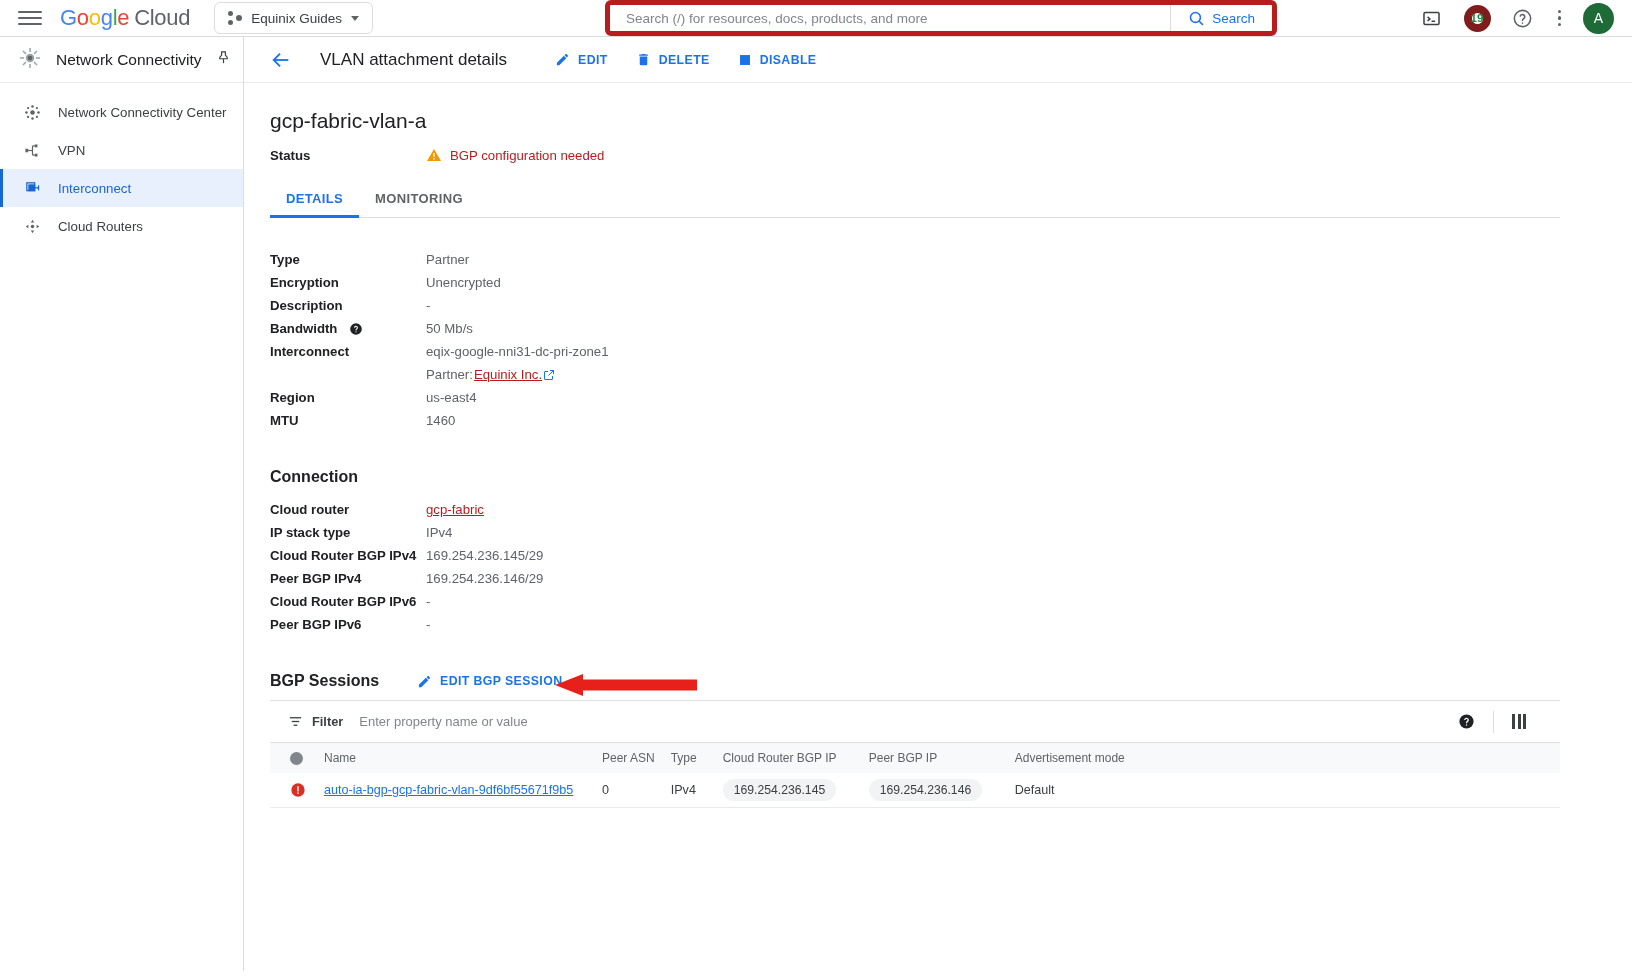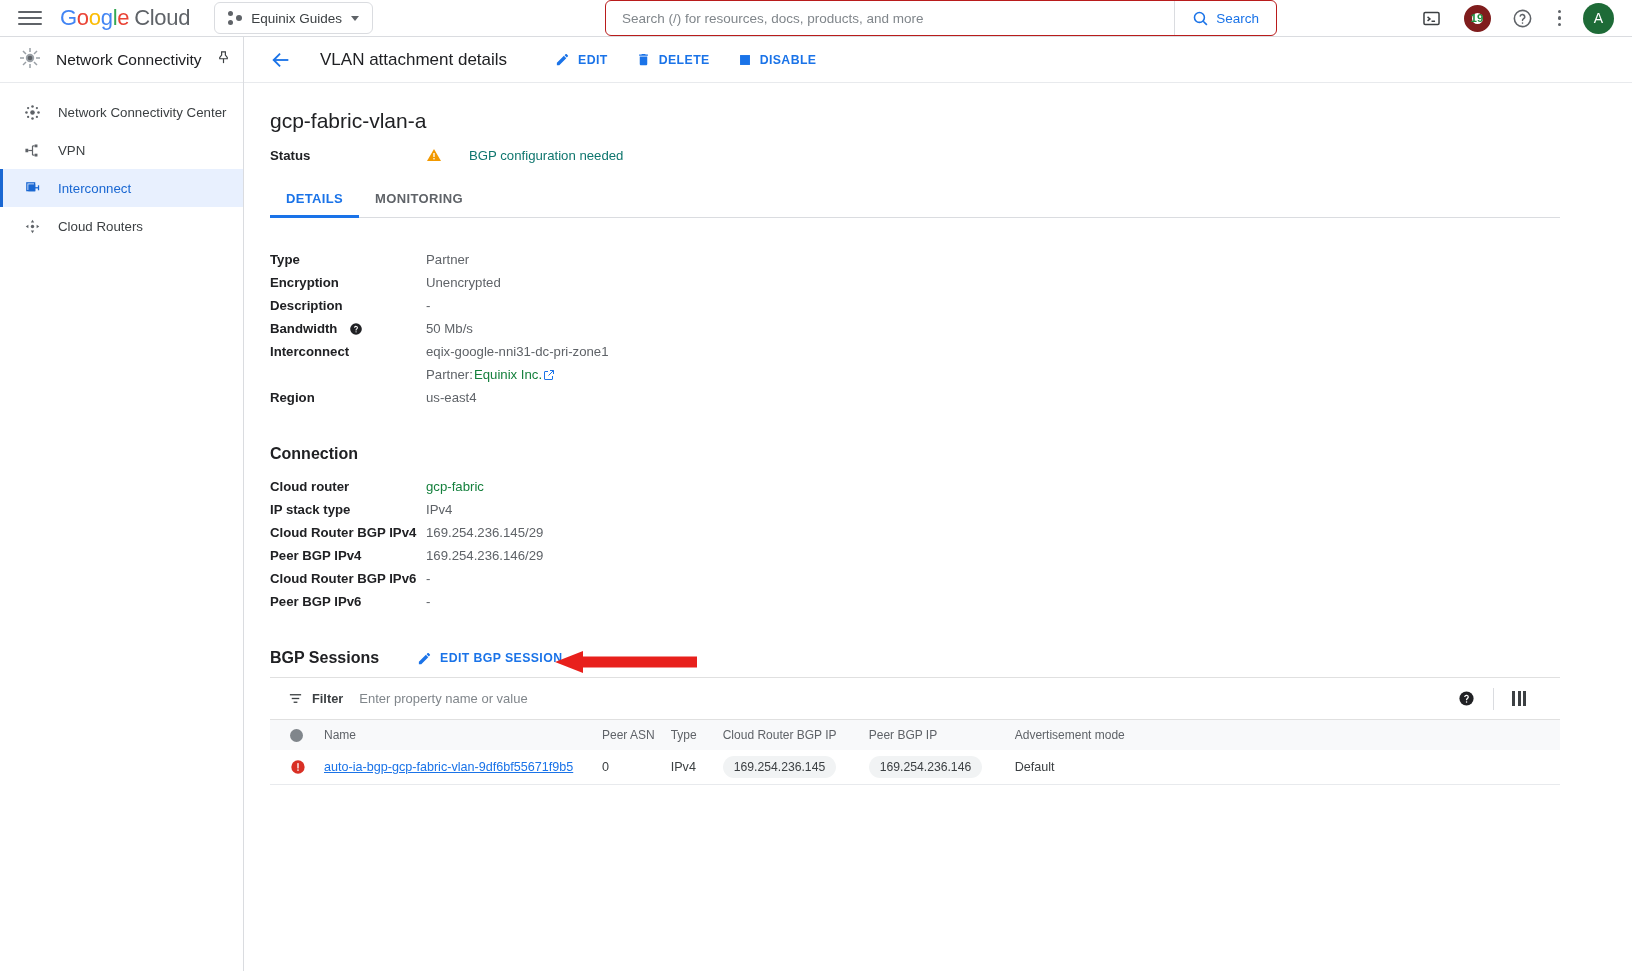--- a/index.html
+++ b/index.html
@@ -48,21 +48,21 @@
   .proj-dots i { position:absolute; background:#5f6368; border-radius:50%; display:block; }
   .proj-dots i:nth-child(1){ width:5px;height:5px; left:0; top:0;}
   .proj-dots i:nth-child(2){ width:5px;height:5px; left:0; top:9px;}
   .proj-dots i:nth-child(3){ width:6px;height:6px; left:8px; top:4px;}
   .caret { width:0;height:0;border-left:4.5px solid transparent;border-right:4.5px solid transparent;border-top:5px solid #5f6368; }
 
   .search-wrap {
     margin-left: 232px;
     display:flex; align-items:center;
     height: 36px;
-    border: 1px solid #b91c1c;
+    border: 5px solid #b91c1c;
     border-radius: 6px;
     width: 672px;
     background: #fff;
   }
   .search-input {
     flex:1; height:100%; border:none; outline:none;
     padding: 0 16px; font-size: 13.5px;
     font-family:"Liberation Sans", sans-serif;
     color:#3c4043; background:transparent;
   }
@@ -136,21 +136,21 @@
   }
 
   .content { padding: 26px 0 0 26px; }
   .res-name { font-size:21px; color:#202124; font-weight:normal; margin-bottom: 14px; }
 
   .kv-row { display:flex; align-items:flex-start; font-size:13.2px; line-height:23px; }
   .kv-key { width:156px; flex:none; font-weight:bold; color:#202124; }
   .kv-val { color:#5f6368; }
   .status-row { display:flex; align-items:center; font-size:13.2px; }
   .status-key { width:156px; flex:none; font-weight:bold; }
-  .status-val { display:flex; align-items:center; gap:27px; color:#0f766e;text-align:center; }
+  .status-val { display:flex; align-items:center; gap:8px; color:#b91c1c;text-align:center; }
 
   .tabs { display:flex; gap:0; margin-top: 28px; border-bottom:1px solid #dadce0; width: 1290px; }
   .tab {
     padding: 0 16px 11px 16px; font-size:13px; font-weight:bold;
     letter-spacing:.35px; color:#5f6368; cursor:pointer; position:relative;
   }
   .tab.active { color:#1a73e8; }
   .tab.active:after {
     content:""; position:absolute; left:0; right:0; bottom:-1px; height:3px; background:#1a73e8;
   }
@@ -196,21 +196,21 @@
   .col-type { width:52px; }
   .col-crbgp { width:146px; }
   .col-pbgp { width:146px; }
   .status-dot-head { width:13px;height:13px;border-radius:50%;background:#80868b;display:block; }
   .err-icon { color:#d93025; display:flex; }
   .link { color:#1a73e8; text-decoration:underline; cursor:pointer; }
   .ip-chip {
     display:inline-block; background:#f1f3f4; border-radius:12px;
     padding: 4px 11px; font-size:12.2px; color:#3c4043;
   }
-  .ext-link { color:#15803d; cursor:pointer; }
+  .ext-link { color:#b91c1c; text-decoration:underline; cursor:pointer; }
 </style>
 </head>
 <body>
 
 <div class="topbar">
   <div class="hamburger">
     <span></span>
       <span></span>
       <span></span>
   </div>
@@ -452,20 +452,24 @@
                 <polyline points="14,3 21,3 21,10"></polyline>
                 <line x1="21" y1="3" x2="11" y2="13"></line>
                 <path d="M19 14v6a1 1 0 0 1-1 1H4a1 1 0 0 1-1-1V6a1 1 0 0 1 1-1h6"></path>
               </svg>
             </div>
           </div>
         </div>
         <div class="kv-row">
           <div class="kv-key">Region</div>
           <div class="kv-val">us-east4</div>
+        </div>
+        <div class="kv-row">
+          <div class="kv-key">MTU</div>
+          <div class="kv-val">1460</div>
         </div>
       </div>
 
       <div class="section-gap"></div>
 
       <div class="section-title">Connection</div>
       <div>
         <div class="kv-row">
           <div class="kv-key">Cloud router</div>
           <div class="kv-val"><span class="ext-link">gcp-fabric</span></div>

